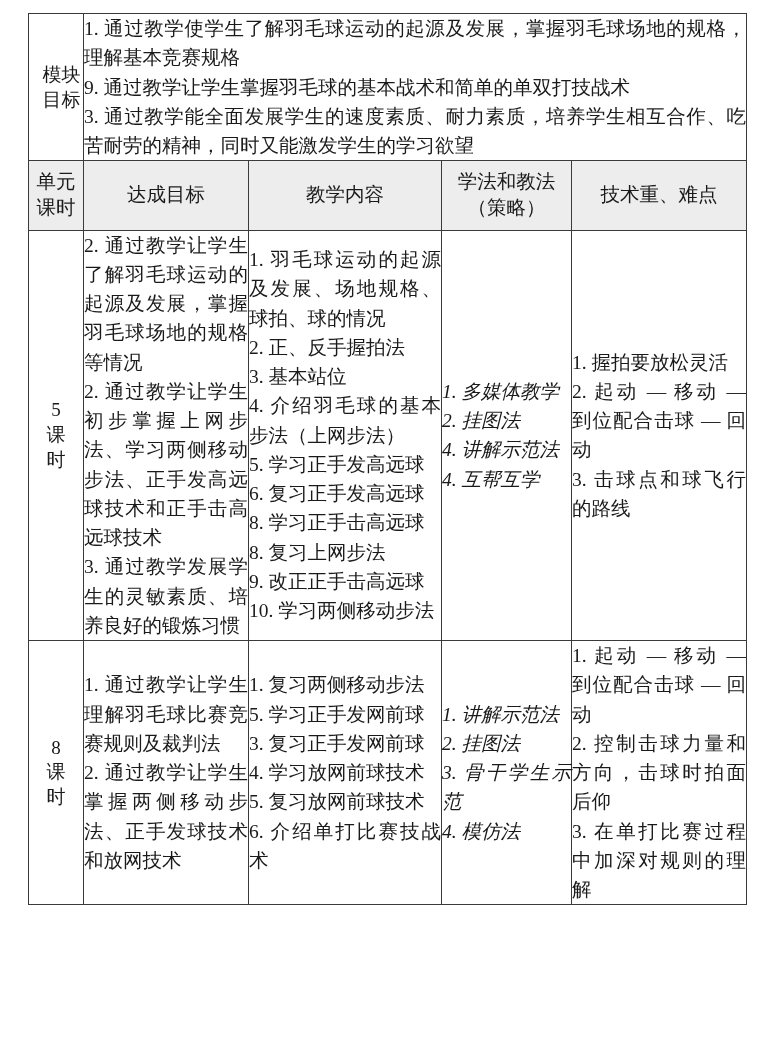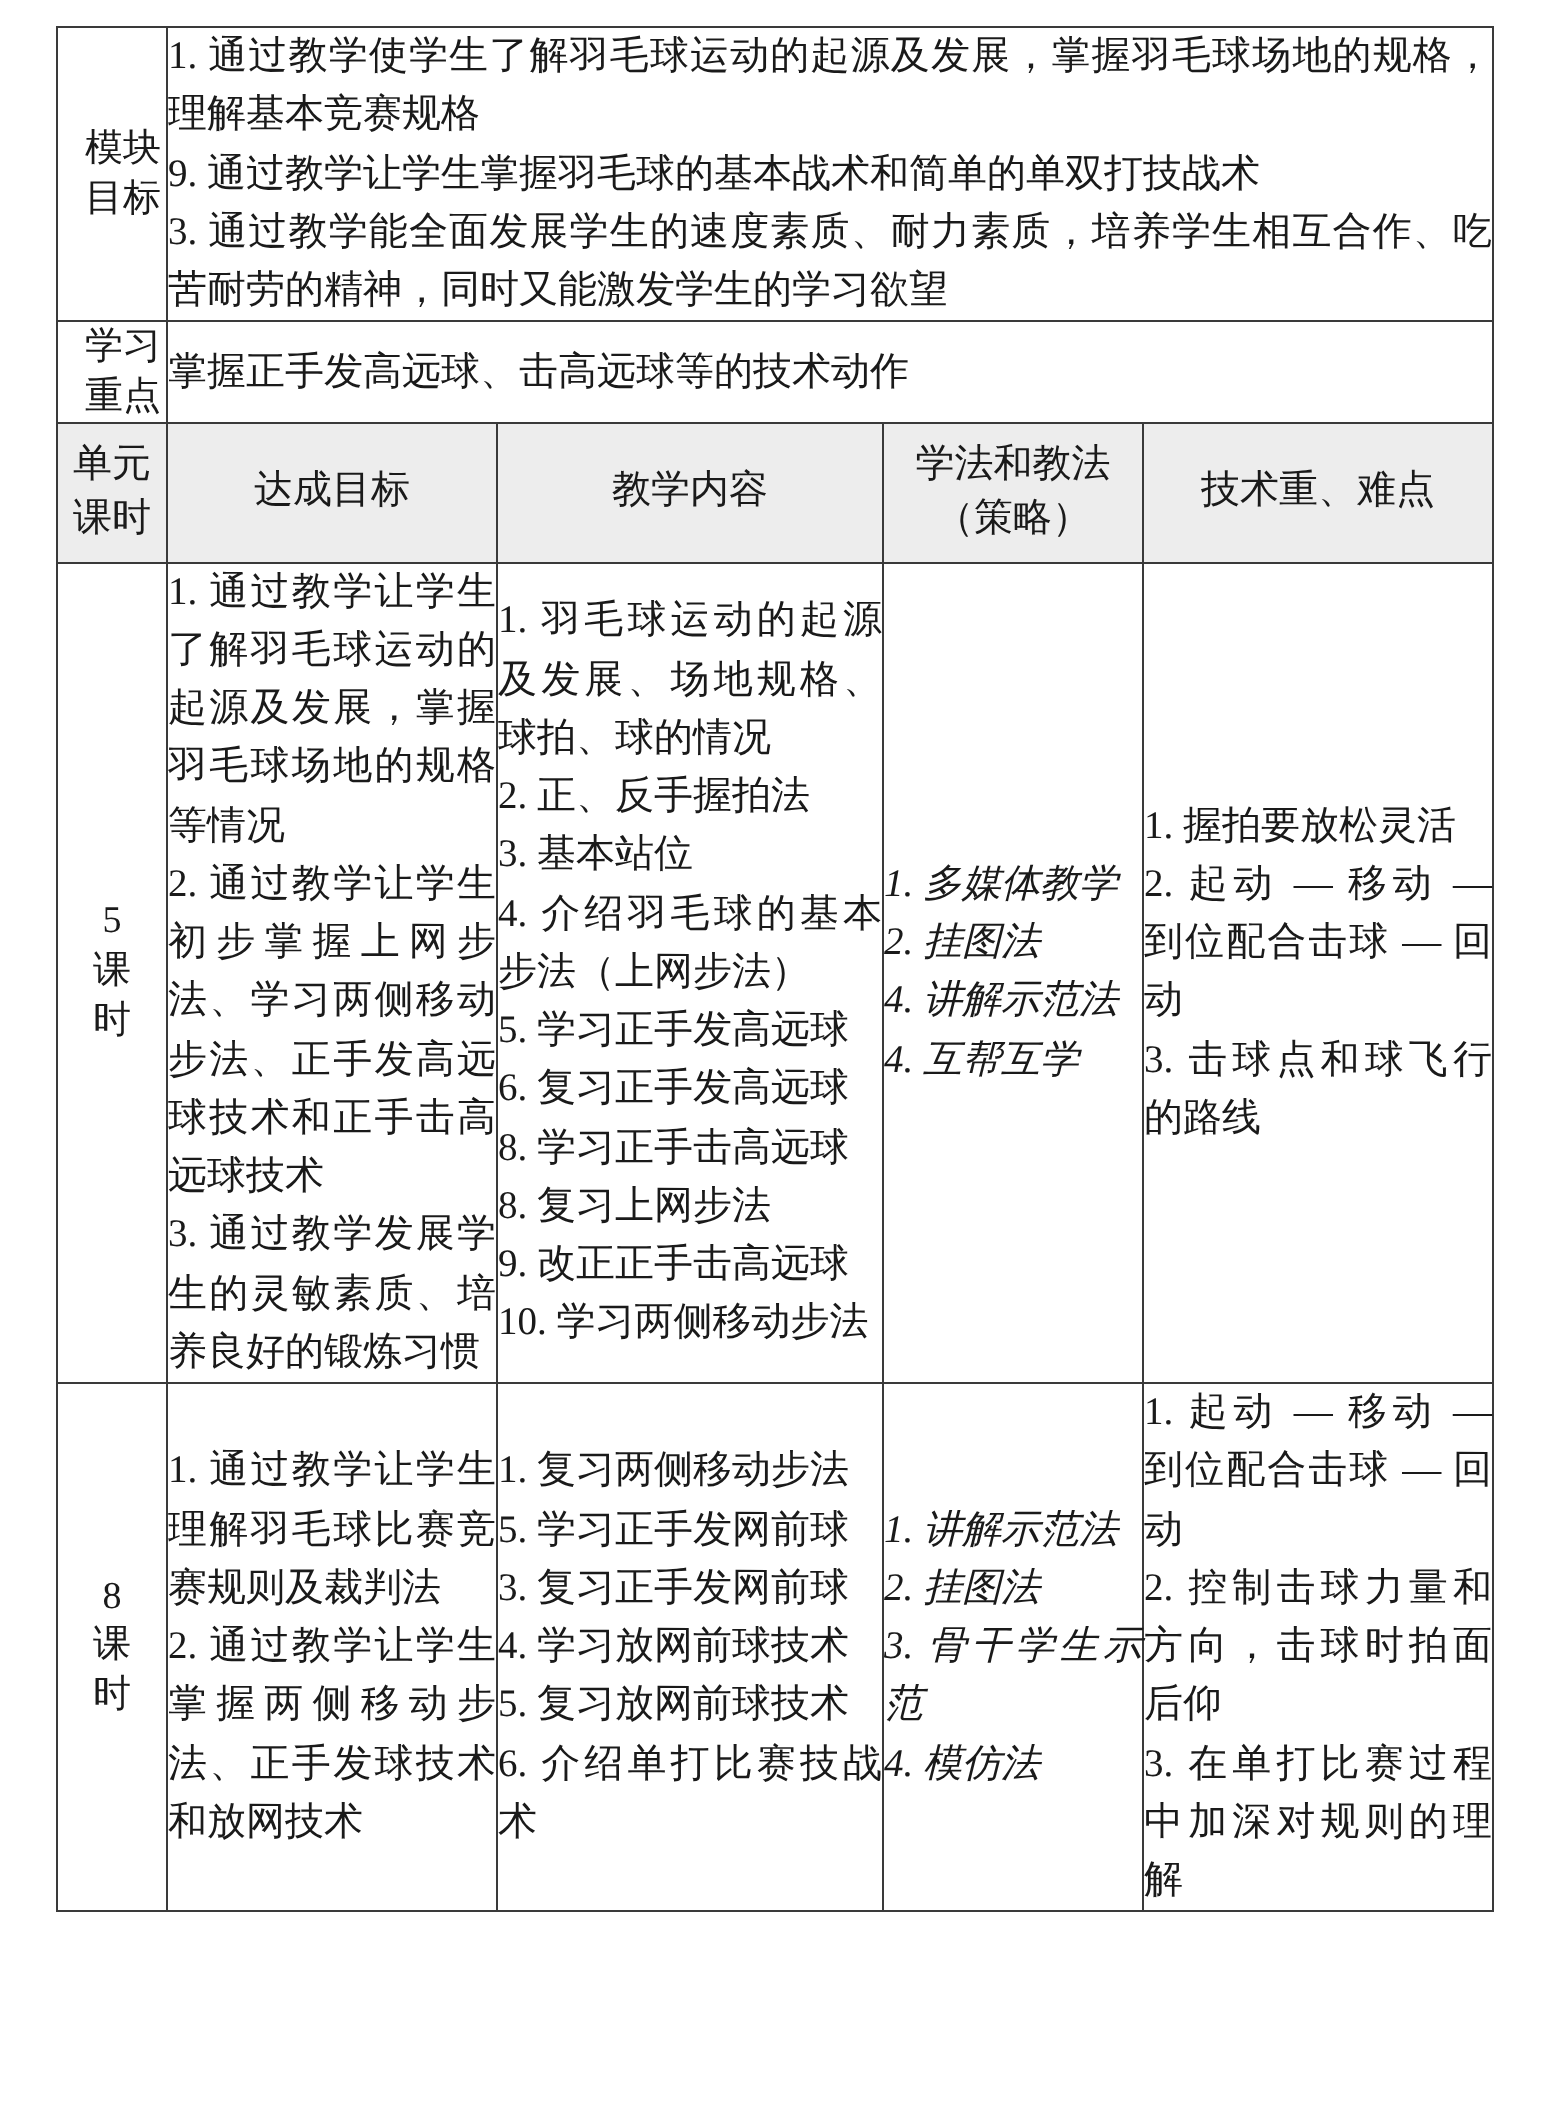--- a/index.html
+++ b/index.html
@@ -129,27 +129,20 @@
             <span class="ln">模块</span>
             <span class="ln">目标</span>
           </td>
           <td class="body-cell justify-block" colspan="4">
             <span class="ln">1. 通过教学使学生了解羽毛球运动的起源及发展，掌握羽毛球场地的规格，理解基本竞赛规格</span>
             <span class="ln">9. 通过教学让学生掌握羽毛球的基本战术和简单的单双打技战术</span>
             <span class="ln">3. 通过教学能全面发展学生的速度素质、耐力素质，培养学生相互合作、吃苦耐劳的精神，同时又能激发学生的学习欲望</span>
           </td>
         </tr>
 
-        <tr>
-          <td class="label-cell">
-            <span class="ln">学习</span>
-            <span class="ln">重点</span>
-          </td>
-          <td class="focus-cell" colspan="4">掌握正手发高远球、击高远球等的技术动作</td>
-        </tr>
 
         <tr class="header-row">
           <td>
             <span class="ln">单元</span>
             <span class="ln">课时</span>
           </td>
           <td>达成目标</td>
           <td>教学内容</td>
           <td>
             <span class="ln">学法和教法</span>
@@ -158,21 +151,21 @@
           <td>技术重、难点</td>
         </tr>
 
         <tr>
           <td class="unit-cell">
             <span class="ln">5</span>
             <span class="ln">课</span>
             <span class="ln">时</span>
           </td>
           <td class="body-cell justify-block mid col-goal">
-            <span class="ln">1. 通过教学让学生了解羽毛球运动的起源及发展，掌握羽毛球场地的规格等情况</span>
+            <span class="ln">2. 通过教学让学生了解羽毛球运动的起源及发展，掌握羽毛球场地的规格等情况</span>
             <span class="ln">2. 通过教学让学生初步掌握上网步法、学习两侧移动步法、正手发高远球技术和正手击高远球技术</span>
             <span class="ln">3. 通过教学发展学生的灵敏素质、培养良好的锻炼习惯</span>
           </td>
           <td class="body-cell justify-block mid col-content">
             <span class="ln">1. 羽毛球运动的起源及发展、场地规格、球拍、球的情况</span>
             <span class="ln">2. 正、反手握拍法</span>
             <span class="ln">3. 基本站位</span>
             <span class="ln">4. 介绍羽毛球的基本步法（上网步法）</span>
             <span class="ln">5. 学习正手发高远球</span>
             <span class="ln">6. 复习正手发高远球</span>

